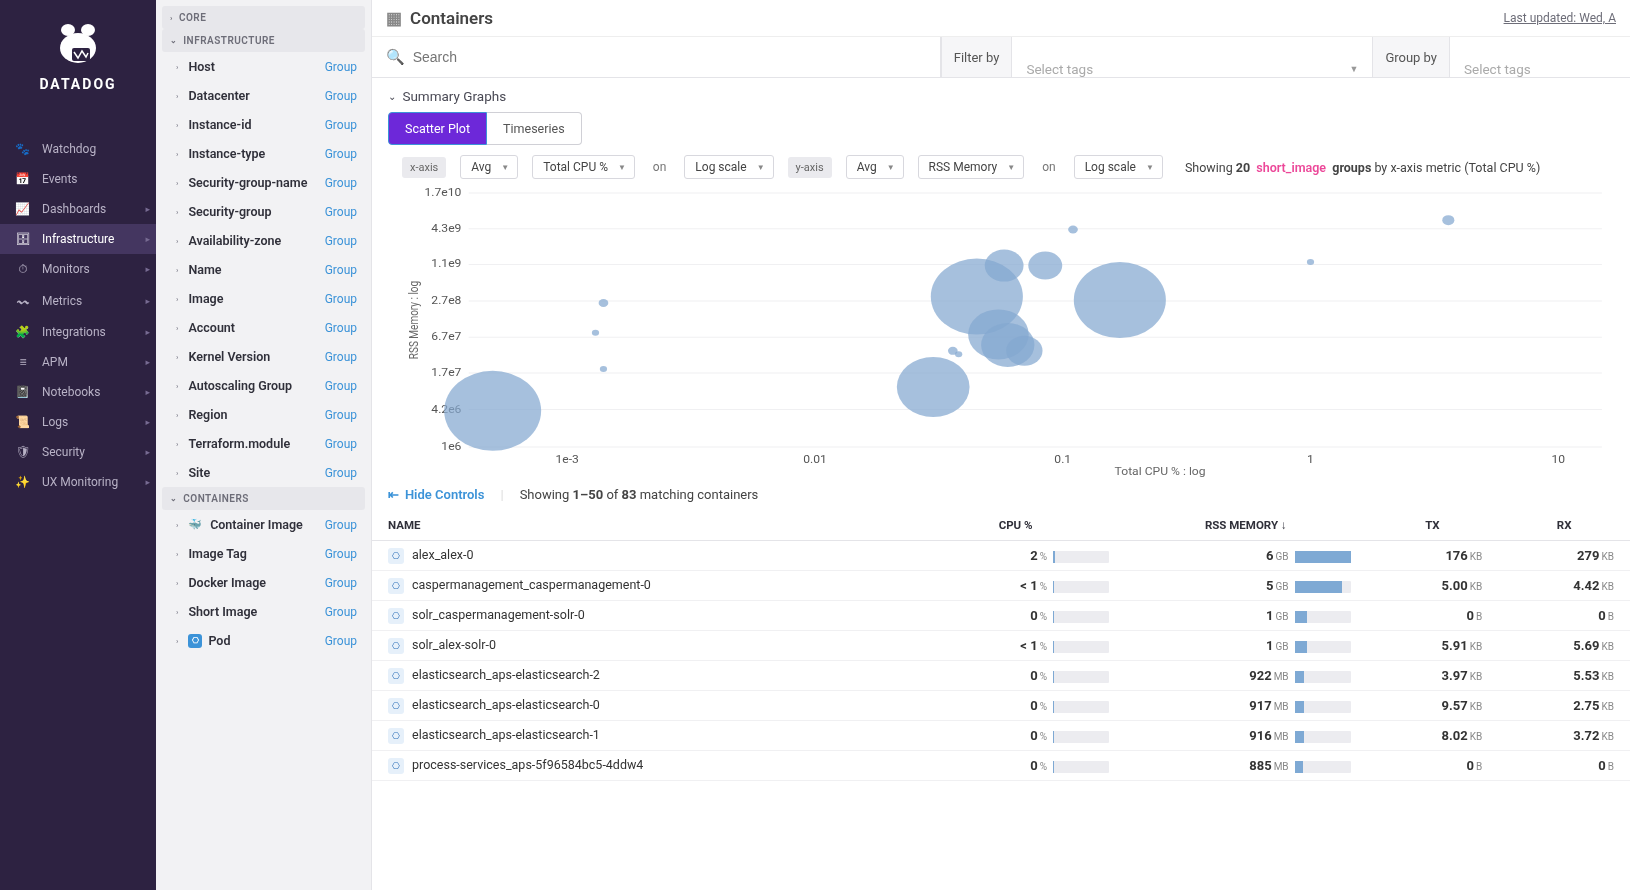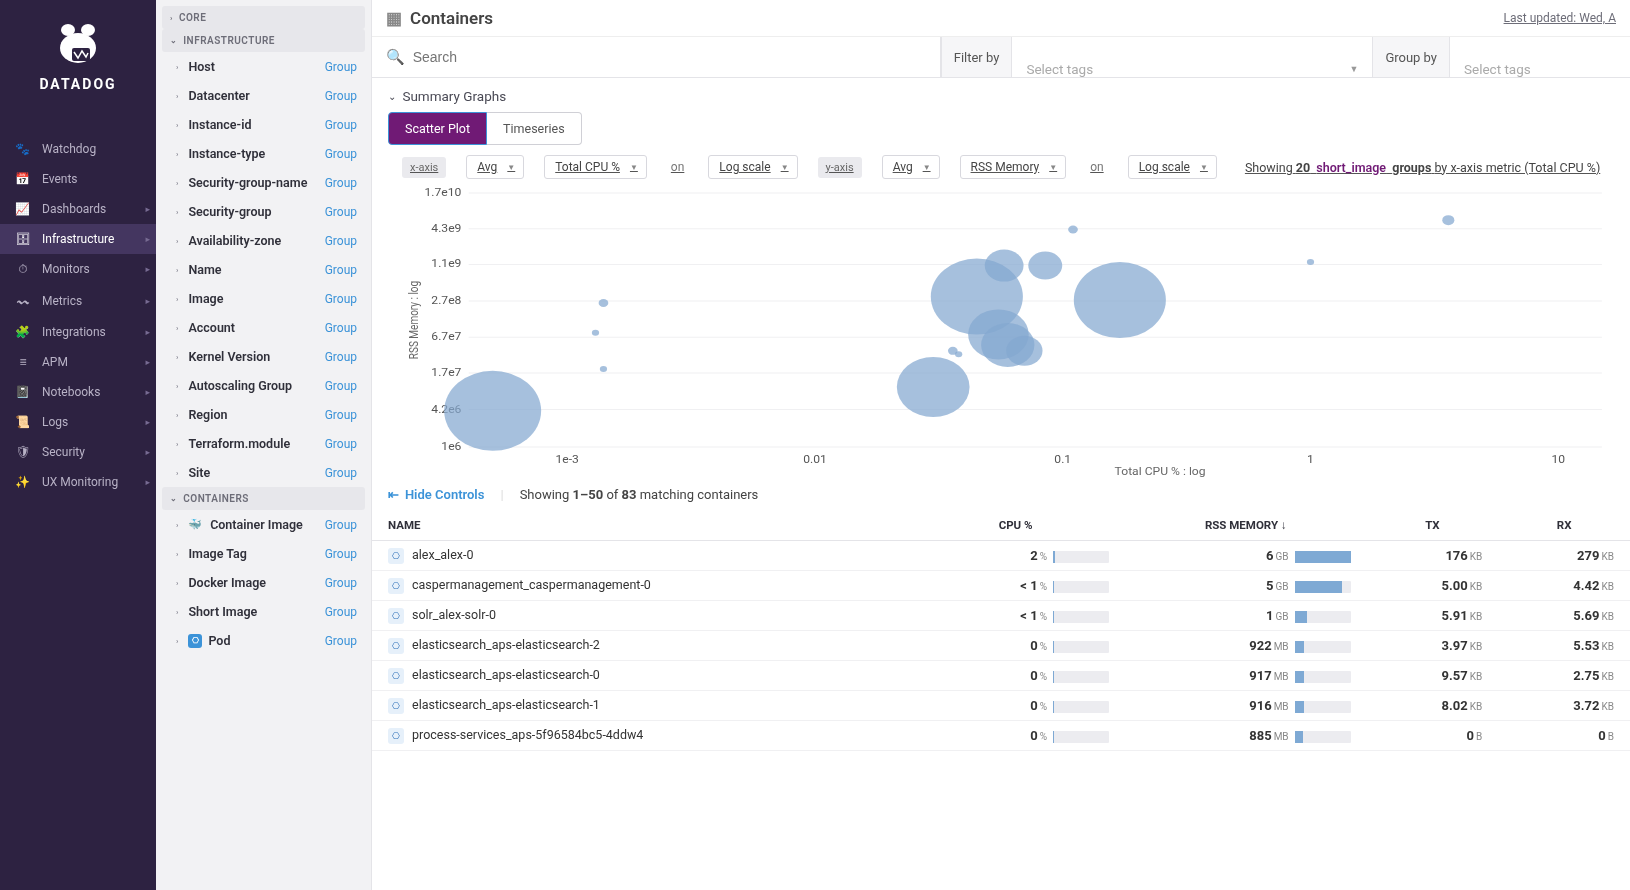--- a/index.html
+++ b/index.html
@@ -33,31 +33,31 @@
   .srch { flex:1; display:flex; align-items:center; padding:0 14px; border-right:1px solid #e4e4e8; }
   .srch input { border:none; outline:none; font-size:14px; padding:12px 8px; width:100%; color:#555; }
   .filterby, .groupby { display:flex; align-items:flex-end; }
   .fltlbl { padding:0 12px; font-size:13px; color:#555; background:#f6f6f8; display:flex; align-items:center; height:100%; border-left:1px solid #e4e4e8; border-right:1px solid #e4e4e8; }
   .tagsel { padding:0 14px; font-size:13.5px; color:#aaa; display:flex; align-items:center; min-width:360px; justify-content:space-between; }
   .groupby .tagsel { min-width:180px; }
   .tagsel .dn { font-size:9px; color:#999; }
   .summary-hdr { padding:10px 16px 8px; font-size:13.5px; color:#4a4a55; display:flex; align-items:center; gap:6px; }
   .tabs { display:flex; padding:0 16px; gap:0; }
   .tab { padding:8px 16px; font-size:12.5px; border:1px solid #d0d0d6; border-radius:4px; cursor:pointer; background:#fff; color:#555; }
-  .tab.active { background:#701a75; color:#fff; border-color:#3c93d8; }
+  .tab.active { background:#6d28d9; color:#fff; border-color:#3c93d8; }
   .tab:first-child { border-top-right-radius:0; border-bottom-right-radius:0; }
   .tab:last-child { border-top-left-radius:0; border-bottom-left-radius:0; border-left:none; }
-  .controls-row { display:flex; align-items:center; gap:20px; padding:10px 16px 8px 30px; font-size:12px; color:#555; flex-wrap:wrap;text-decoration:underline; }
+  .controls-row { display:flex; align-items:center; gap:14px; padding:10px 16px 8px 30px; font-size:12px; color:#555; flex-wrap:wrap; }
   .ctrl-lbl { background:#eaeaee; padding:4px 8px; border-radius:3px; font-size:11px; color:#666; }
   .ctrl-sel { border:1px solid #d8d8de; padding:4px 8px 4px 10px; border-radius:3px; font-size:12px; color:#444; display:inline-flex; align-items:center; gap:10px; cursor:pointer; background:#fff; }
   .ctrl-sel .dn { font-size:8px; color:#888; }
   .ctrl-on { padding:0 4px; font-size:12px; color:#777; }
   .ctrl-show { margin-left:8px; font-size:12.5px; color:#444; }
   .ctrl-show b { font-weight:700; }
-  .ctrl-show .lnk { color:#701a75; font-weight:600; }
+  .ctrl-show .lnk { color:#ec4899; font-weight:600; }
   
   .chart { position:relative; height:290px; margin:0 16px 0 30px; }
   .chart svg { width:100%; height:100%; }
   .bubble { fill:#84a8d0; fill-opacity:.72; }
   
   .results-bar { display:flex; align-items:center; gap:16px; padding:10px 16px 4px; font-size:13px; }
   .hide-ctrl { color:#3c93d8; font-weight:600; display:flex; align-items:center; gap:6px; cursor:pointer; }
   .divider { color:#ddd; }
   .res-count { color:#444; }
   .res-count b { font-weight:700; }
@@ -394,20 +394,27 @@
     <td class="metric"><span class="mval">279</span><span class="munit">KB</span></td>
         </tr>
         <tr>
     <td><span class="k8s-ikn">⎔</span>caspermanagement_caspermanagement-0</td>
     <td class="metric"><span class="mval">&lt; 1</span><span class="munit">%</span><span class="mbar"><i style="width:2%"></i></span></td>
     <td class="metric"><span class="mval">5</span><span class="munit">GB</span><span class="mbar"><i style="width:85%"></i></span></td>
     <td class="metric"><span class="mval">5.00</span><span class="munit">KB</span></td>
     <td class="metric"><span class="mval">4.42</span><span class="munit">KB</span></td>
         </tr>
         <tr>
+    <td><span class="k8s-ikn">⎔</span>solr_caspermanagement-solr-0</td>
+    <td class="metric"><span class="mval">0</span><span class="munit">%</span><span class="mbar"><i style="width:1%"></i></span></td>
+    <td class="metric"><span class="mval">1</span><span class="munit">GB</span><span class="mbar"><i style="width:22%"></i></span></td>
+    <td class="metric"><span class="mval">0</span><span class="munit">B</span></td>
+    <td class="metric"><span class="mval">0</span><span class="munit">B</span></td>
+        </tr>
+        <tr>
     <td><span class="k8s-ikn">⎔</span>solr_alex-solr-0</td>
     <td class="metric"><span class="mval">&lt; 1</span><span class="munit">%</span><span class="mbar"><i style="width:2%"></i></span></td>
     <td class="metric"><span class="mval">1</span><span class="munit">GB</span><span class="mbar"><i style="width:22%"></i></span></td>
     <td class="metric"><span class="mval">5.91</span><span class="munit">KB</span></td>
     <td class="metric"><span class="mval">5.69</span><span class="munit">KB</span></td>
         </tr>
         <tr>
     <td><span class="k8s-ikn">⎔</span>elasticsearch_aps-elasticsearch-2</td>
     <td class="metric"><span class="mval">0</span><span class="munit">%</span><span class="mbar"><i style="width:1%"></i></span></td>
     <td class="metric"><span class="mval">922</span><span class="munit">MB</span><span class="mbar"><i style="width:16%"></i></span></td>

